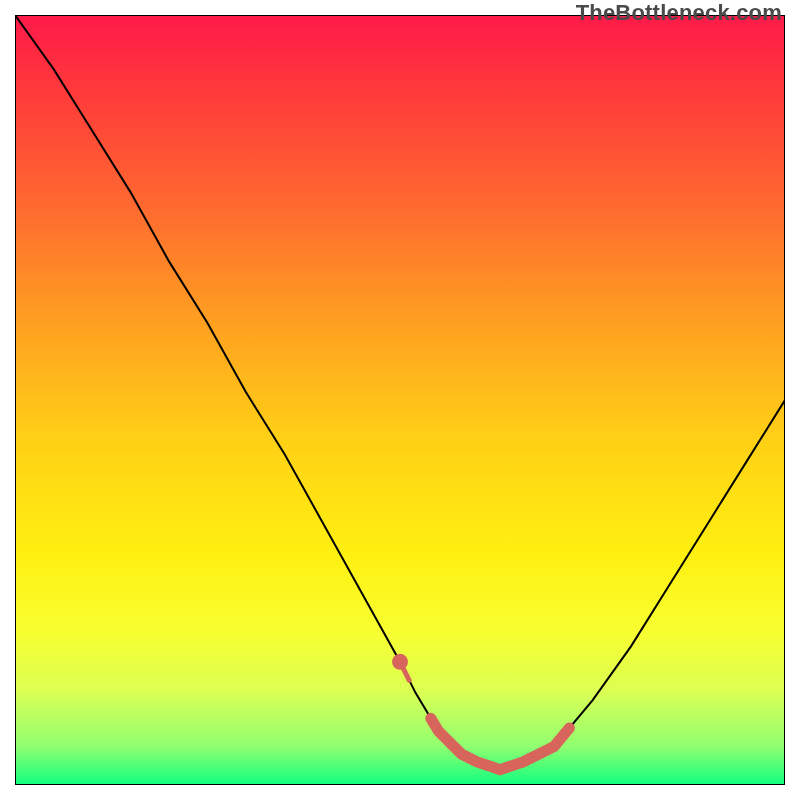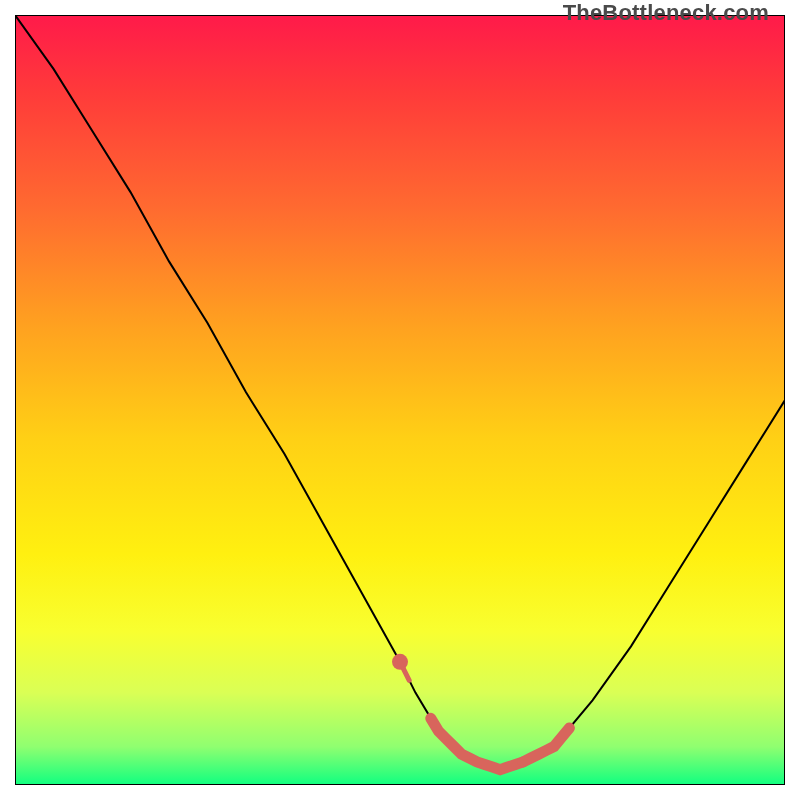--- a/index.html
+++ b/index.html
@@ -31,21 +31,21 @@
       #ffd015 55%,
       #fff010 70%,
       #f8ff30 80%,
       #daff55 88%,
       #90ff70 95%,
       #10ff80 100%);
   }
   .watermark {
     position: absolute;
     top: 0px;
-    right: 31px;
+    right: 18px;
     color: #4a4a4a;
     font-size: 22px;
     font-weight: 600;
     letter-spacing: 0.2px;
     z-index: 5;
   }
   .svg-overlay {
     position: absolute;
     left: 15px;
     top: 15px;

